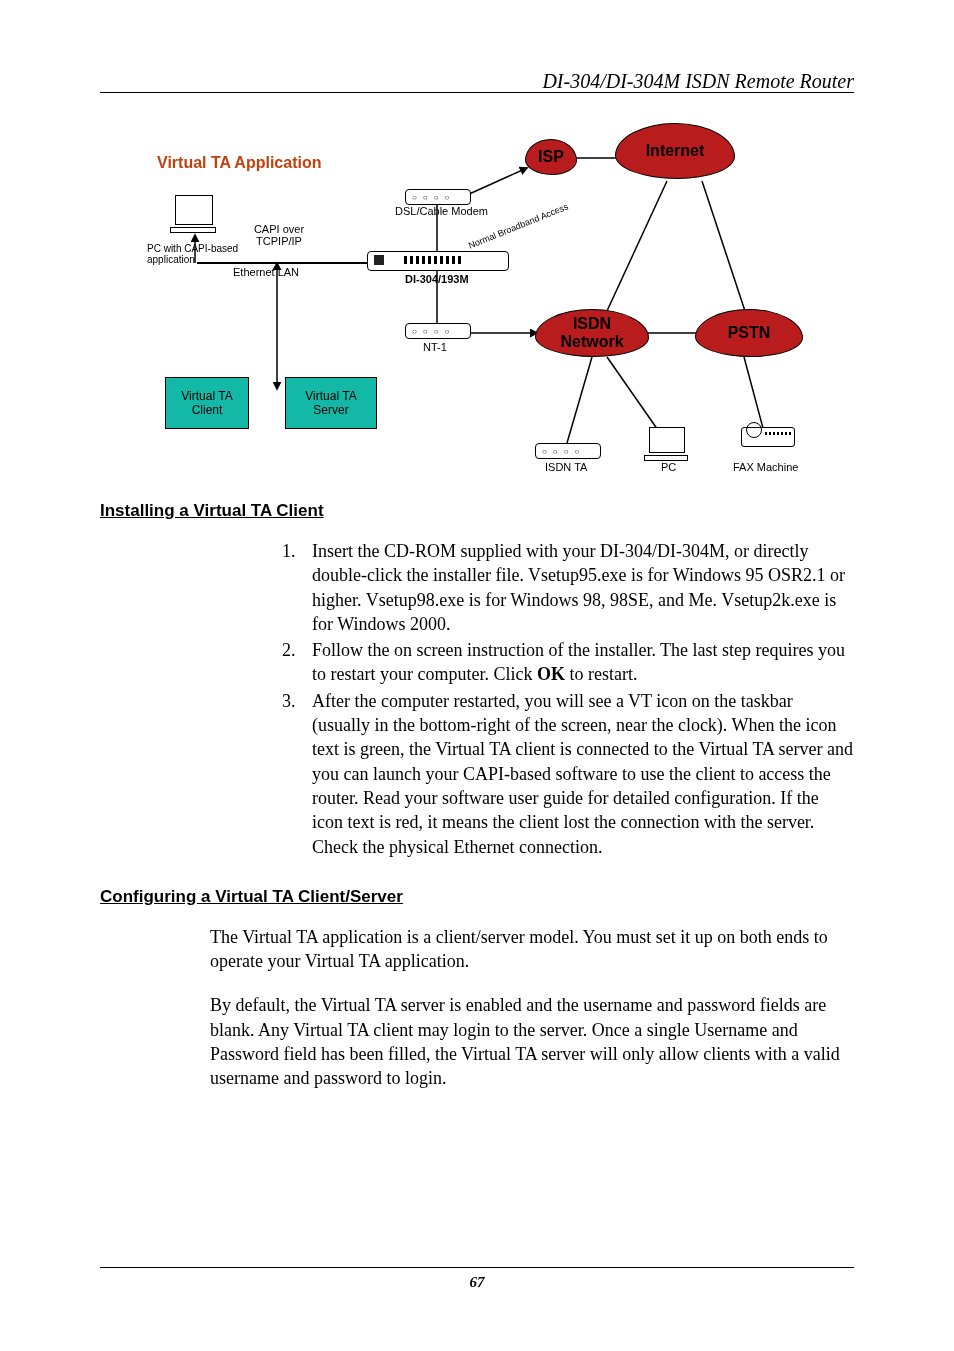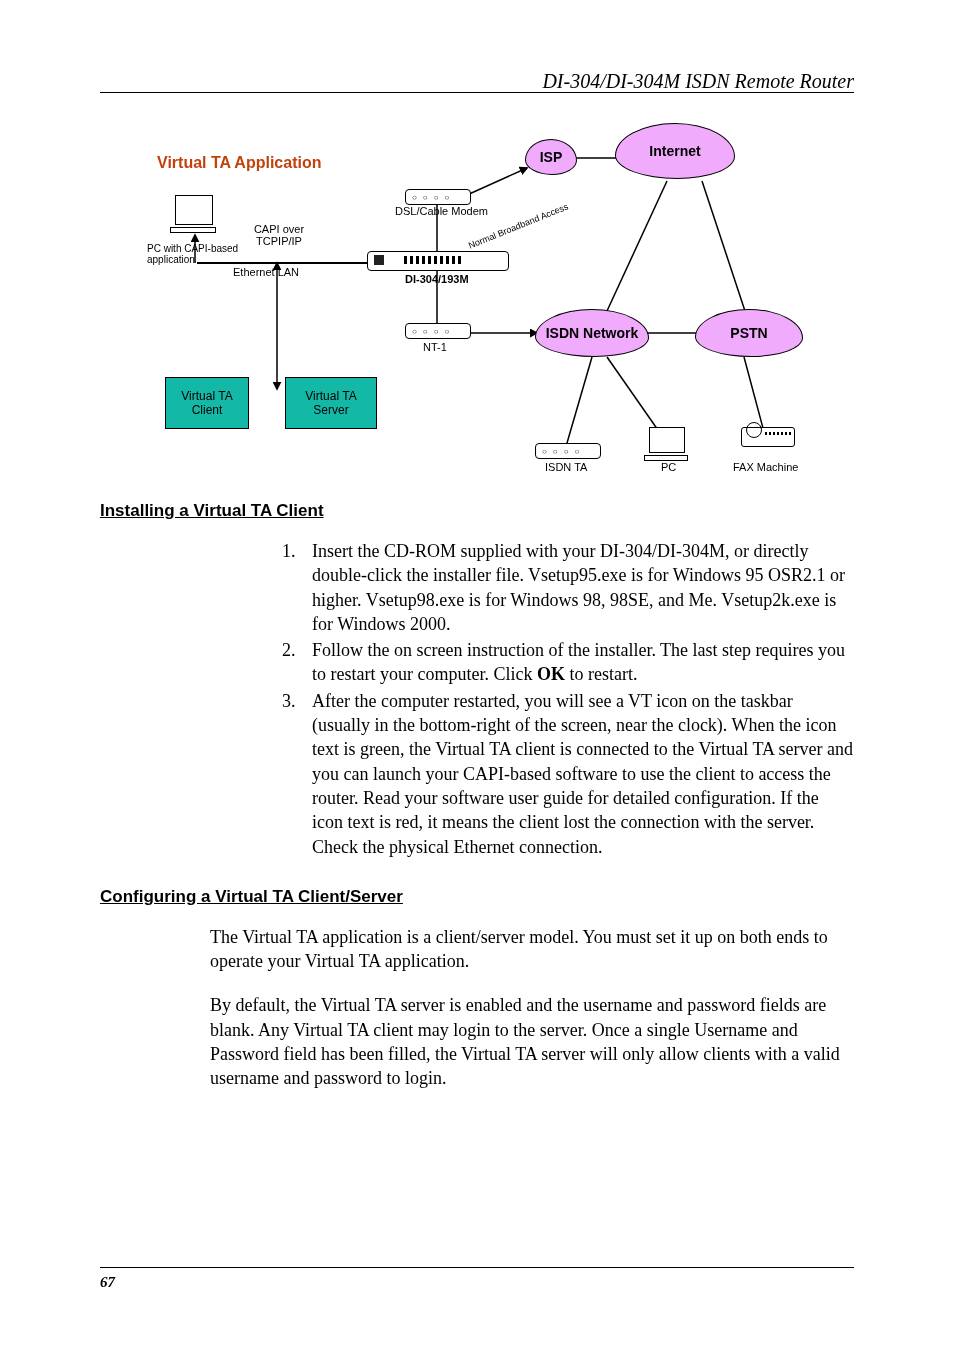--- a/index.html
+++ b/index.html
@@ -61,36 +61,36 @@
     margin: 0 0 20px 110px;
   }
   .footer {
     position: absolute;
     left: 100px;
     right: 100px;
     bottom: 60px;
   }
   .footer-line {
     border-top: 1px solid #000;
-    text-align: left;
+    text-align: center;
     padding-top: 6px;
     font-weight: bold;
     font-style: italic;
     font-size: 15px;
     font-family: "Times New Roman", Times, serif;
   }
   
   .cloud {
     position: absolute;
     border: 1.5px solid #000;
     border-radius: 50% 50% 48% 52% / 58% 60% 40% 42%;
-    background: #f0abfc;
+    background: #b91c1c;
     font-family: Arial, sans-serif;
     font-weight: bold;
-    font-size: 14px;
+    font-size: 16px;
     display: flex;
     align-items: center;
     justify-content: center;
     text-align: center;
     padding: 4px;
     box-sizing: border-box;
   }
   .dbox {
     position: absolute;
     border: 1px solid #000;

